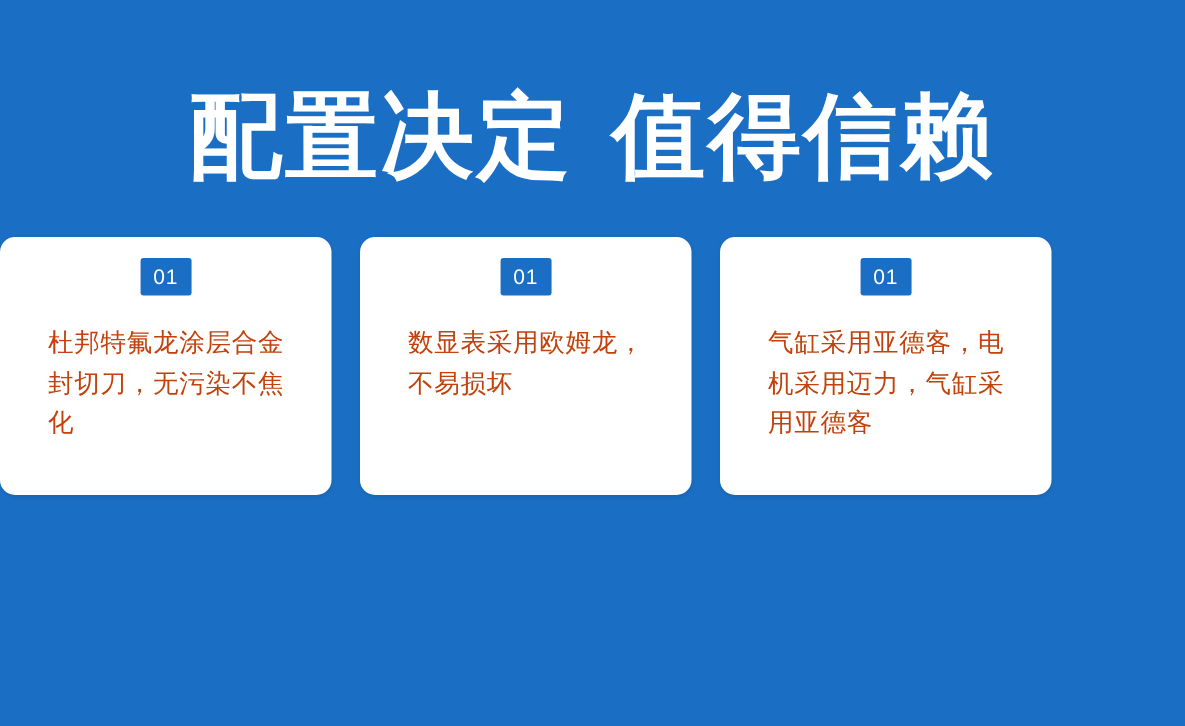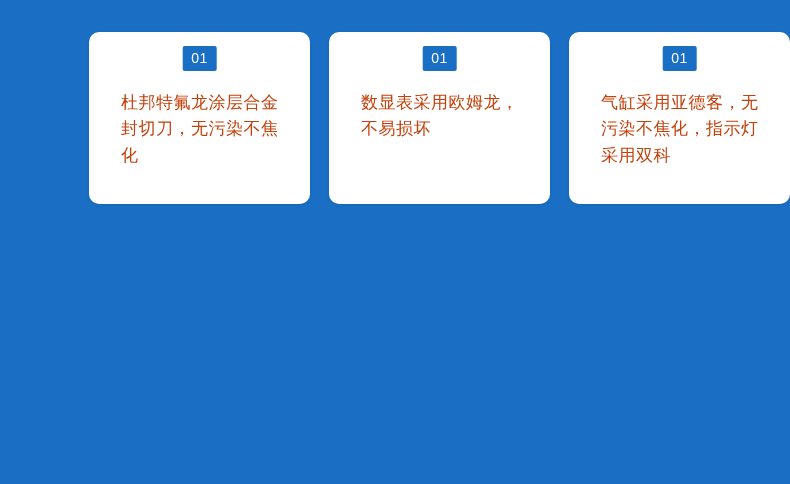--- a/index.html
+++ b/index.html
@@ -39,21 +39,21 @@
     margin: 0;
     padding-top: 30px;
     text-align: center;
     color: #ffffff;
     font-size: 19px;
     font-weight: normal;
     letter-spacing: 1px;
   }
   .cards {
     display: flex;
-    justify-content: flex-end;
+    justify-content: flex-start;
     gap: 19px;
     padding-top: 32px;
   }
   .card {
     width: 221px;
     height: 172px;
     background: #ffffff;
     border-radius: 10px;
     box-sizing: border-box;
     position: relative;
@@ -81,33 +81,34 @@
     font-size: 17px;
     line-height: 1.55;
     letter-spacing: 0.5px;
   }
 </style>
 </head>
 <body>
 
 <div class="banner">
 
+  <h1 class="headline"><span>配置决定</span><span class="gap"></span><span>值得信赖</span></h1>
 
 
   <div class="cards">
 
     <div class="card">
       <span class="badge">01</span>
       <div class="card-text">杜邦特氟龙涂层合金封切刀，无污染不焦化</div>
     </div>
 
     <div class="card">
       <span class="badge">01</span>
       <div class="card-text">数显表采用欧姆龙，不易损坏</div>
     </div>
 
     <div class="card">
       <span class="badge">01</span>
-      <div class="card-text">气缸采用亚德客，无污染不焦化，指示灯采用双科</div>
+      <div class="card-text">气缸采用亚德客，电机采用迈力，气缸采用亚德客</div>
     </div>
 
   </div>
 </div>
 
 </body></html>

